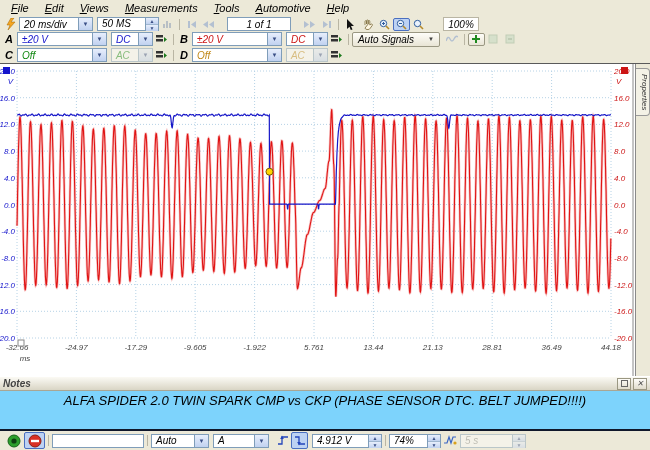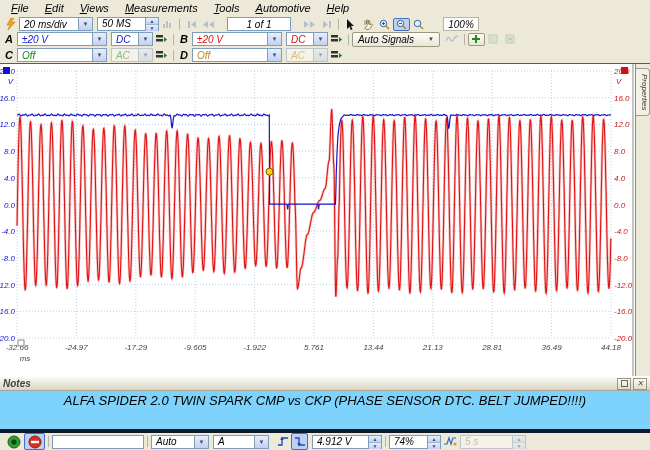--- a/index.html
+++ b/index.html
@@ -45,21 +45,21 @@
   
   .notes{height:53px;flex-shrink:0;display:flex;flex-direction:column;background:#7dd3fc;}
   .notes-hdr{height:15px;background:linear-gradient(#fbfaf4,#d9d5c5);border-top:1px solid #fff;
              border-bottom:1px solid #a9a694;display:flex;align-items:center;padding:0 3px;}
   .notes-hdr .title{font-weight:bold;font-size:10px;color:#444;flex:1;}
   .wbtn{width:14px;height:12px;border:1px solid #9a9782;background:linear-gradient(#fefdf9,#e0dccc);
         display:flex;align-items:center;justify-content:center;font-size:8px;color:#555;margin-left:2px;}
   .notes-body{flex:1;text-align:center;font-size:13px;padding-top:4px;line-height:12px;}
   .notes-link{color:#2222cc;text-decoration:underline;margin-right:28px;}
   
-  .statusbar{height:21px;flex:1;border-top:4px solid #0f172a;display:flex;align-items:center;
+  .statusbar{height:21px;flex:1;border-top:2px solid #0f172a;display:flex;align-items:center;
              padding:0 3px;white-space:nowrap;}
   .sbtn{width:21px;height:17px;display:flex;align-items:center;justify-content:center;
         border:1px solid transparent;border-radius:2px;flex-shrink:0;}
   .sbtn.pressed{background:#bdd2f3;border-color:#4a6fc0;}
   svg{flex-shrink:0;}
 </style>
 </head>
 <body>
 
 <div class="app">

